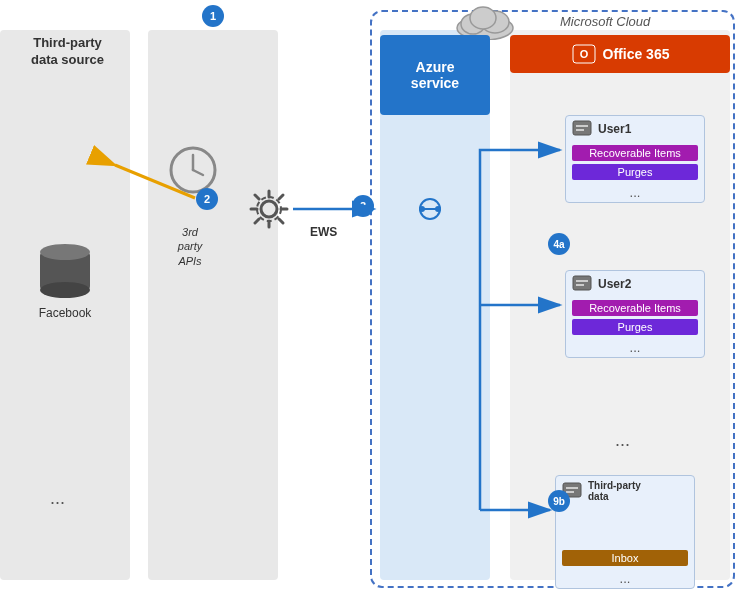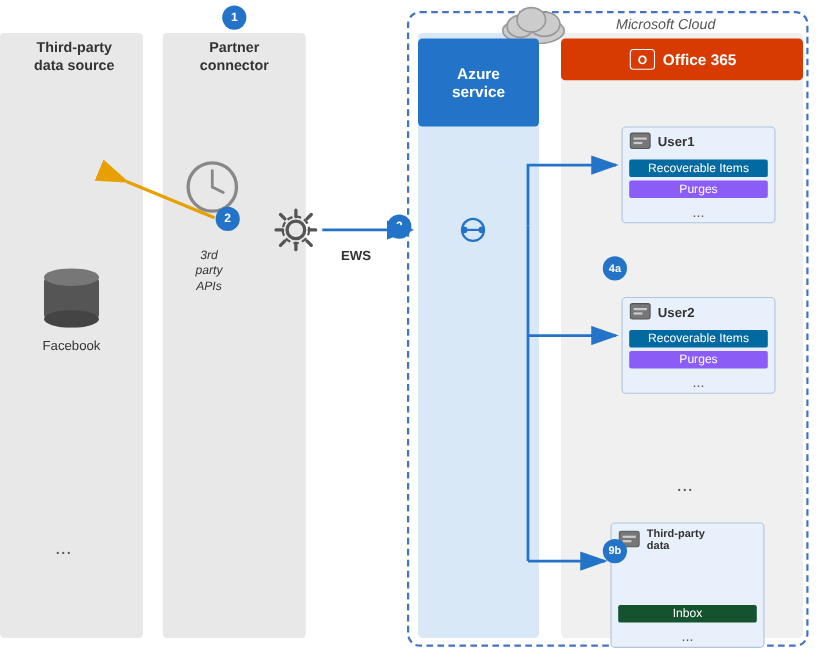--- a/index.html
+++ b/index.html
@@ -198,29 +198,29 @@
       display: flex;
       align-items: center;
       gap: 6px;
       padding: 4px 6px;
       font-size: 12px;
       font-weight: 700;
       color: #333;
     }
     .mailbox-item {
       margin: 3px 6px;
-      background: #0369a1;
+      background: #a21caf;
       color: #fff;
       font-size: 11px;
       padding: 2px 6px;
       border-radius: 2px;
       text-align: center;
     }
     .mailbox-item.purge {
-      background: #8b5cf6;
+      background: #6d28d9;
     }
     .mailbox-dots {
       font-size: 13px;
       padding: 2px 6px;
       color: #555;
       text-align: center;
     }
 
     
     .badge {
@@ -232,21 +232,21 @@
       font-size: 11px;
       font-weight: 700;
       display: flex;
       align-items: center;
       justify-content: center;
       position: absolute;
     }
 
     
     .mailbox-item.inbox {
-      background: #14532d;
+      background: #a16207;
       margin-top: 44px;
     }
   </style>
 </head>
 <body>
 
 <div class="diagram-container">
 
   <div class="col-thirdparty"></div>
   <div class="col-partner"></div>
@@ -264,24 +264,20 @@
       <ellipse cx="40" cy="22" rx="14" ry="11" fill="#ccc" stroke="#999" stroke-width="1.5"></ellipse>
       <ellipse cx="28" cy="18" rx="13" ry="11" fill="#ccc" stroke="#999" stroke-width="1.5"></ellipse>
     </svg>
   </div>
 
   <div class="ms-cloud-label">Microsoft Cloud</div>
 
   <div class="section-header" style="left:5px; top:35px; width:125px;">
     <span style="white-space:pre-line;">Third-party
 data source</span>
-  </div>
-  <div class="section-header" style="left:148px; top:35px; width:130px;">
-    <span style="white-space:pre-line;">Partner
-connector</span>
   </div>
 
   <div class="azure-header">
     <span style="white-space:pre-line;">Azure
 service</span>
   </div>
 
   <div class="o365-header">
 
     <svg width="26" height="26" viewBox="0 0 26 26">

